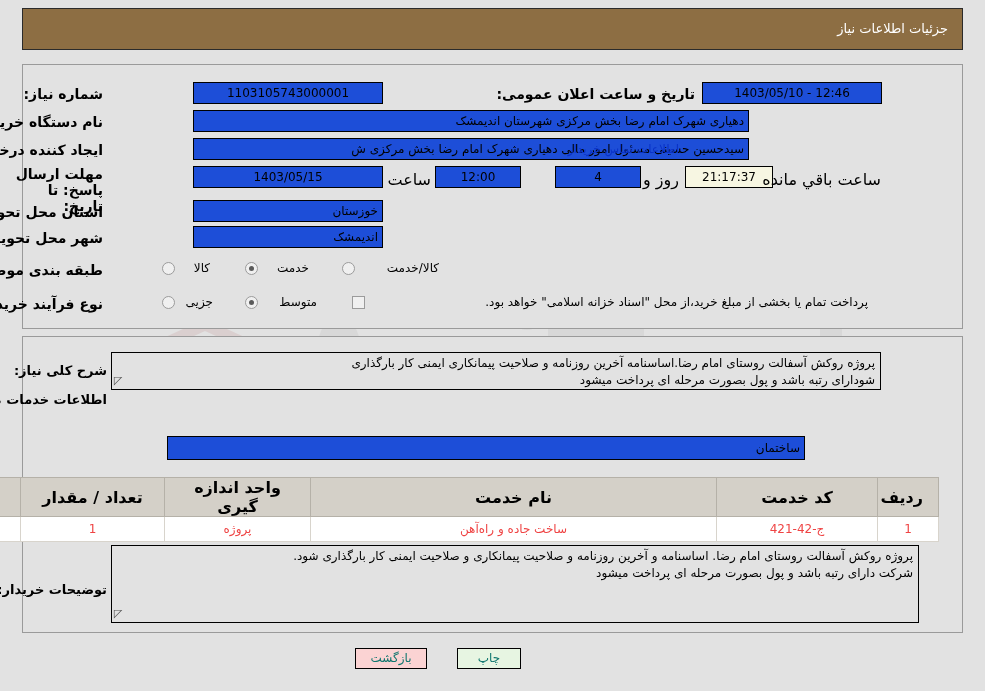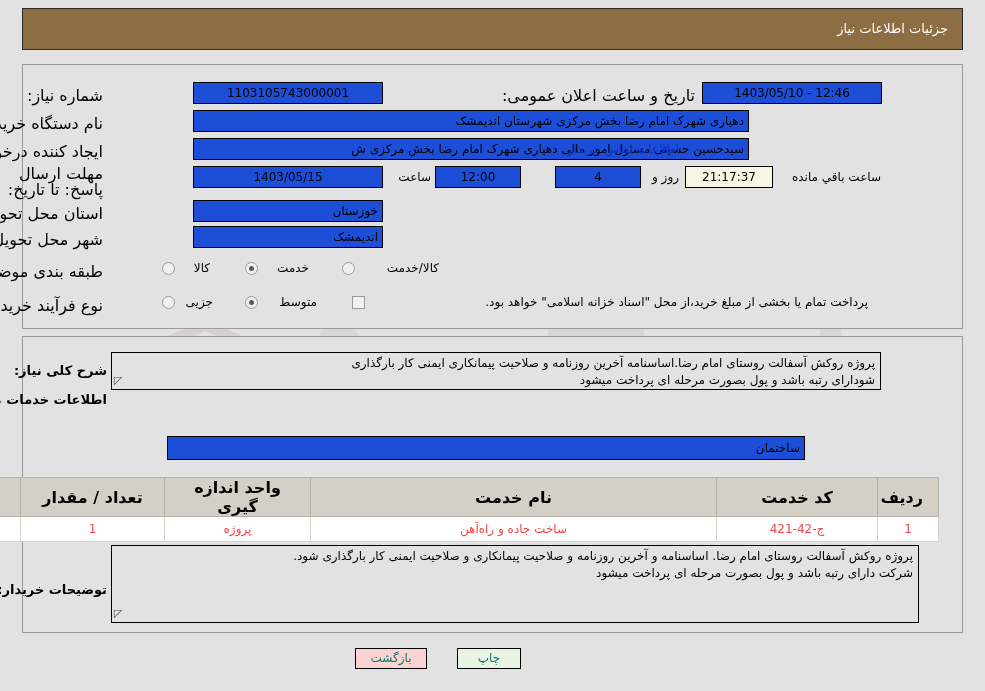--- a/index.html
+++ b/index.html
@@ -56,24 +56,25 @@
     box-sizing: border-box;
     z-index: 2;
   }
   #panel-main   { left: 22px; top: 64px;  width: 941px; height: 265px; }
   #panel-desc   { left: 22px; top: 336px; width: 941px; height: 297px; }
 
   
   .lbl {
     position: absolute;
     white-space: nowrap;
-    font-size: 16px;
+    font-size: 14px;
     color: #000;
     text-align: right;
     z-index: 3;
+    font-weight: bold;
   }
   .txt {
     position: absolute;
     background: #1d4ed8;
     border: 1px solid #000;
     box-sizing: border-box;
     font-family: "DejaVu Sans", "Liberation Sans", sans-serif;
     font-size: 12px;
     color: #000;
     padding: 0 4px;
@@ -83,21 +84,21 @@
     overflow: hidden;
     text-align: center;
     z-index: 3;
   }
   .txt.rtl-right { text-align: right; }
   .txt.highlight { background: #f7f6e2; }
 
   .plain {
     position: absolute;
     white-space: nowrap;
-    font-size: 12px;
+    font-size: 16px;
     z-index: 3;
   }
   .link {
     position: absolute;
     color: #0a32c8;
     font-size: 12px;
     white-space: nowrap;
     cursor: pointer;
     z-index: 4;
   }

